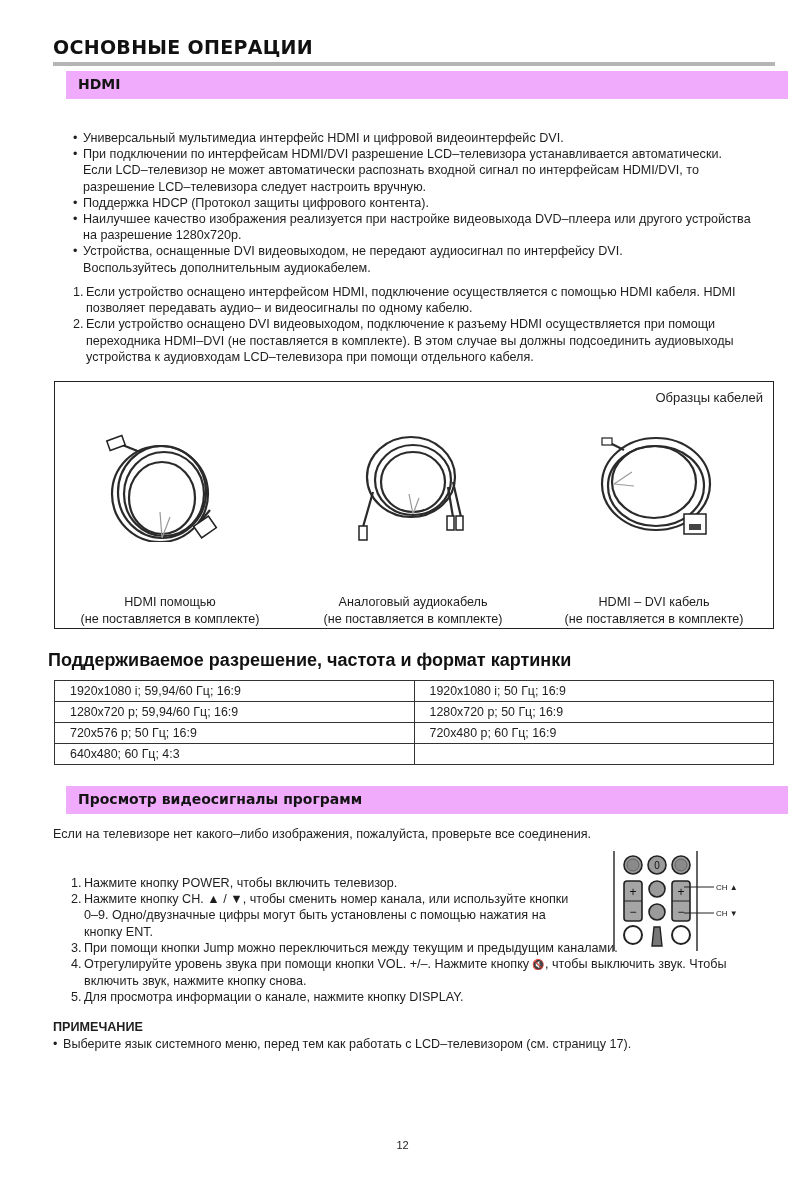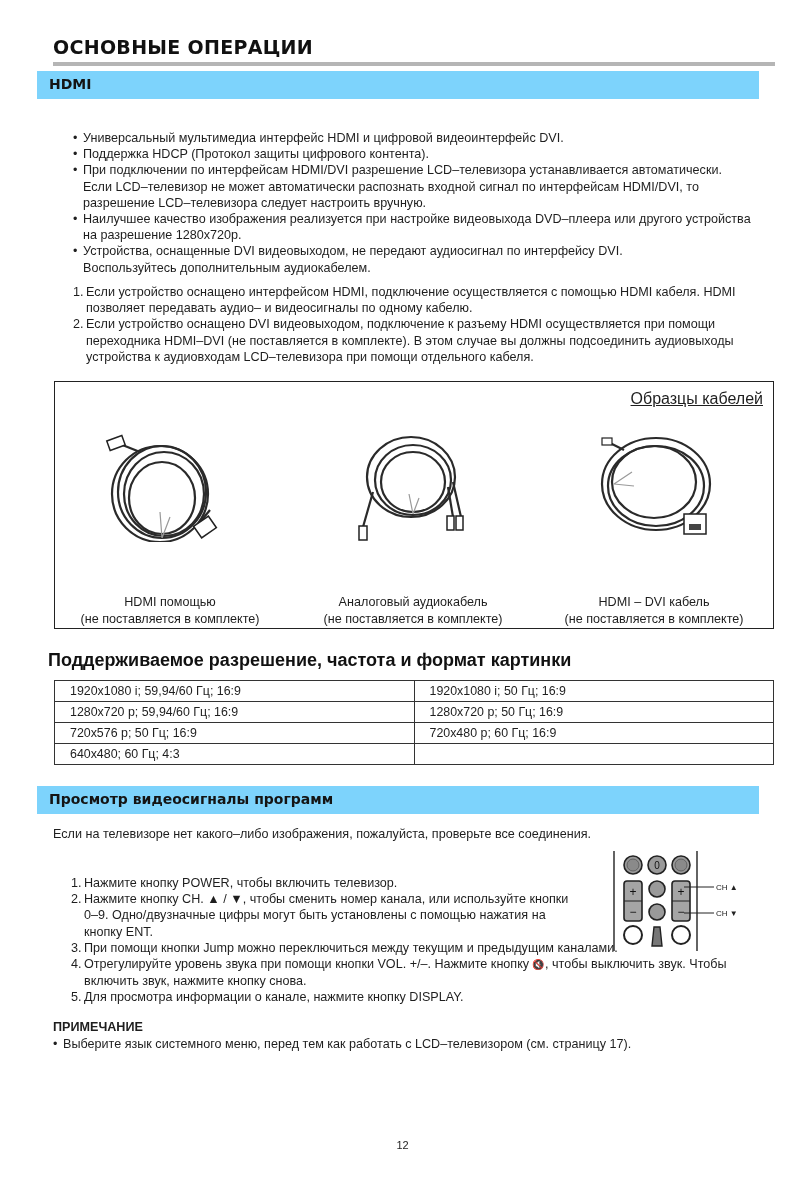--- a/index.html
+++ b/index.html
@@ -11,40 +11,40 @@
   .page-title {
     position: absolute; left: 53px; top: 36px;
     font-family: "DejaVu Sans", sans-serif; font-weight: bold;
     font-size: 19px; letter-spacing: 0.3px; color: #111;
   }
   .title-rule {
     position: absolute; left: 53px; top: 62px; width: 722px; height: 4px;
     background: #b5b5b5;
   }
   .section-bar {
-    position: absolute; left: 37px; width: 722px; height: 28px;
-    background: #7dd3fc;
+    position: absolute; left: 66px; width: 722px; height: 28px;
+    background: #f0abfc;
     text-align: right;
   }
   .section-bar span {
     position: absolute; left: 12px; top: 5px;
     font-family: "DejaVu Sans", sans-serif; font-weight: bold;
     font-size: 14px; color: #141414;
   }
   .txt { position: absolute; font-size: 12.6px; line-height: 16.2px; color: #1e1e1e; }
   .bullets, .olist { margin: 18px; padding: 0; list-style: none; }
   .bullets li { position: relative; padding-left: 10px; }
   .bullets li::before { content: "•"; position: absolute; left: 0; top: 0; }
   .olist li { position: relative; padding-left: 13px; }
   .olist li .num { position: absolute; left: 0; top: 0; }
   .cable-box {
     position: absolute; left: 54px; top: 381px; width: 720px; height: 248px;
     border: 1px solid #222; box-sizing: border-box;
   }
-  .cable-samples-label { position: absolute; right: 10px; top: 8px; font-size: 16px; text-decoration: underline; }
+  .cable-samples-label { position: absolute; right: 10px; top: 8px; font-size: 13px; }
   .cable-item { position: absolute; top: 50px; width: 230px; text-align: center; font-size: 12.6px; line-height: 17px; }
   .cable-item svg { display: block; margin: 0 auto; }
   .cable-caption { margin-top: 52px; }
   .res-title {
     position: absolute; left: 48px; top: 650px;
     font-weight: bold; font-size: 18px; color: #111;
   }
   table.res {
     position: absolute; left: 54px; top: 680px; width: 720px;
     border-collapse: collapse; font-size: 12.4px;
@@ -62,22 +62,22 @@
 
 <div class="page-title">ОСНОВНЫЕ ОПЕРАЦИИ</div>
 <div class="title-rule"></div>
 
 <div class="section-bar" style="top:71px;">
   <span>HDMI</span>
 </div>
 
 <ul class="txt bullets" style="left:55px; top:112px; width:700px;">
   <li>Универсальный мультимедиа интерфейс HDMI и цифровой видеоинтерфейс DVI.</li>
+  <li style="width:650px;">При подключении по интерфейсам HDMI/DVI разрешение LCD–телевизора устанавливается автоматически. Если LCD–телевизор не может автоматически распознать входной сигнал по интерфейсам HDMI/DVI, то разрешение LCD–телевизора следует настроить вручную.</li>
   <li>Поддержка HDCP (Протокол защиты цифрового контента).</li>
-  <li style="width:650px;">При подключении по интерфейсам HDMI/DVI разрешение LCD–телевизора устанавливается автоматически. Если LCD–телевизор не может автоматически распознать входной сигнал по интерфейсам HDMI/DVI, то разрешение LCD–телевизора следует настроить вручную.</li>
   <li style="width:680px;">Наилучшее качество изображения реализуется при настройке видеовыхода DVD–плеера или другого устройства на разрешение 1280x720p.</li>
   <li style="width:620px;">Устройства, оснащенные DVI видеовыходом, не передают аудиосигнал по интерфейсу DVI. Воспользуйтесь дополнительным аудиокабелем.</li>
 </ul>
 
 <ol class="txt olist" style="left:55px; top:266px; width:712px;">
   <li>
     <span class="num">1.</span>
     <span>Если устройство оснащено интерфейсом HDMI, подключение осуществляется с помощью HDMI кабеля. HDMI позволяет передавать аудио– и видеосигналы по одному кабелю.</span>
   </li>
   <li style="width:650px;">

